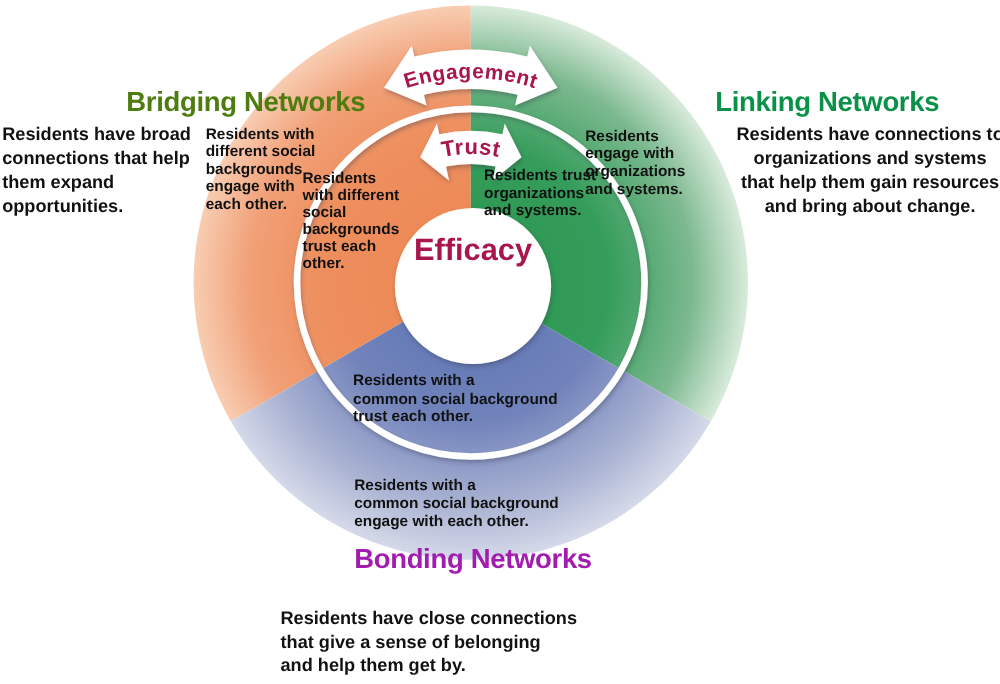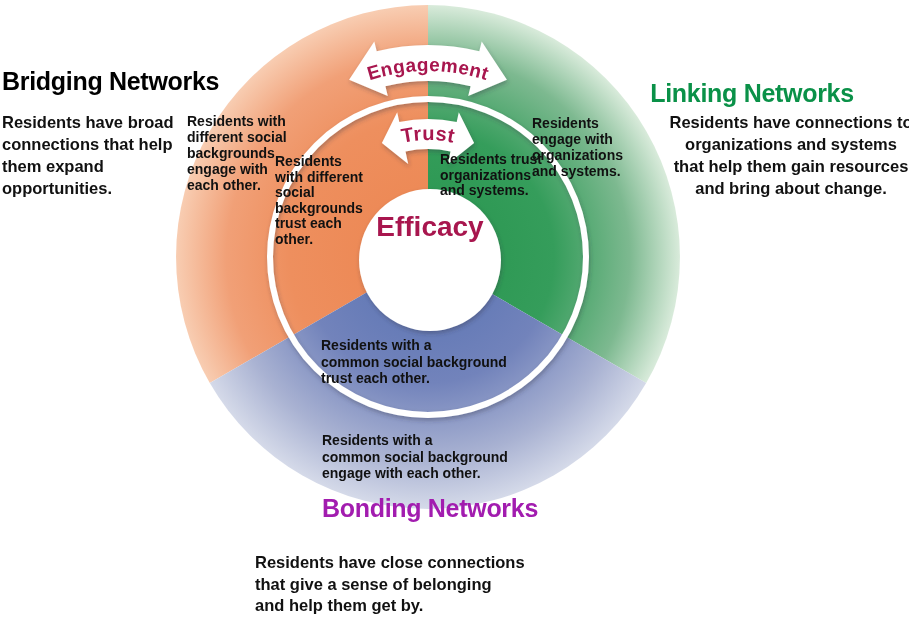--- a/index.html
+++ b/index.html
@@ -63,21 +63,21 @@
 
     <path d="M474.1,143.0 L458.8,112.2 L456.7,122.0 A138,138 0 0 0 399.3,122.0 L397.2,112.2 L381.9,143.0
              L408.2,164.1 L405.5,151.4 A108,108 0 0 1 450.5,151.4 L447.8,164.1 Z" fill="#ffffff" filter="url(#softShadow)"></path>
     <text class="arrow-text trust-text" fill="#a8164e" text-anchor="middle">
       <textPath href="#arcTru" startOffset="50%">Trust</textPath>
     </text>
 
     <circle cx="430" cy="260" r="71" fill="#ffffff" filter="url(#softShadow)"></circle>
   </svg>
 
-  <div class="abs section-title" style="left:2px;top:68px;width:330px;color:#000000;">Bridging Networks</div>
+  <div class="abs section-title" style="left:2px;top:80px;width:330px;color:#4d7c0f;text-align:right;">Bridging Networks</div>
   <div class="abs section-desc" style="left:2px;top:111px;width:260px;">Residents have broad
 connections that help
 them expand
 opportunities.</div>
 
   <div class="abs section-title" style="left:602px;top:80px;width:300px;text-align:center;color:#0a9148;">Linking Networks</div>
   <div class="abs section-desc" style="left:641px;top:111px;width:300px;text-align:center;">Residents have connections to
 organizations and systems
 that help them gain resources
 and bring about change.</div>

